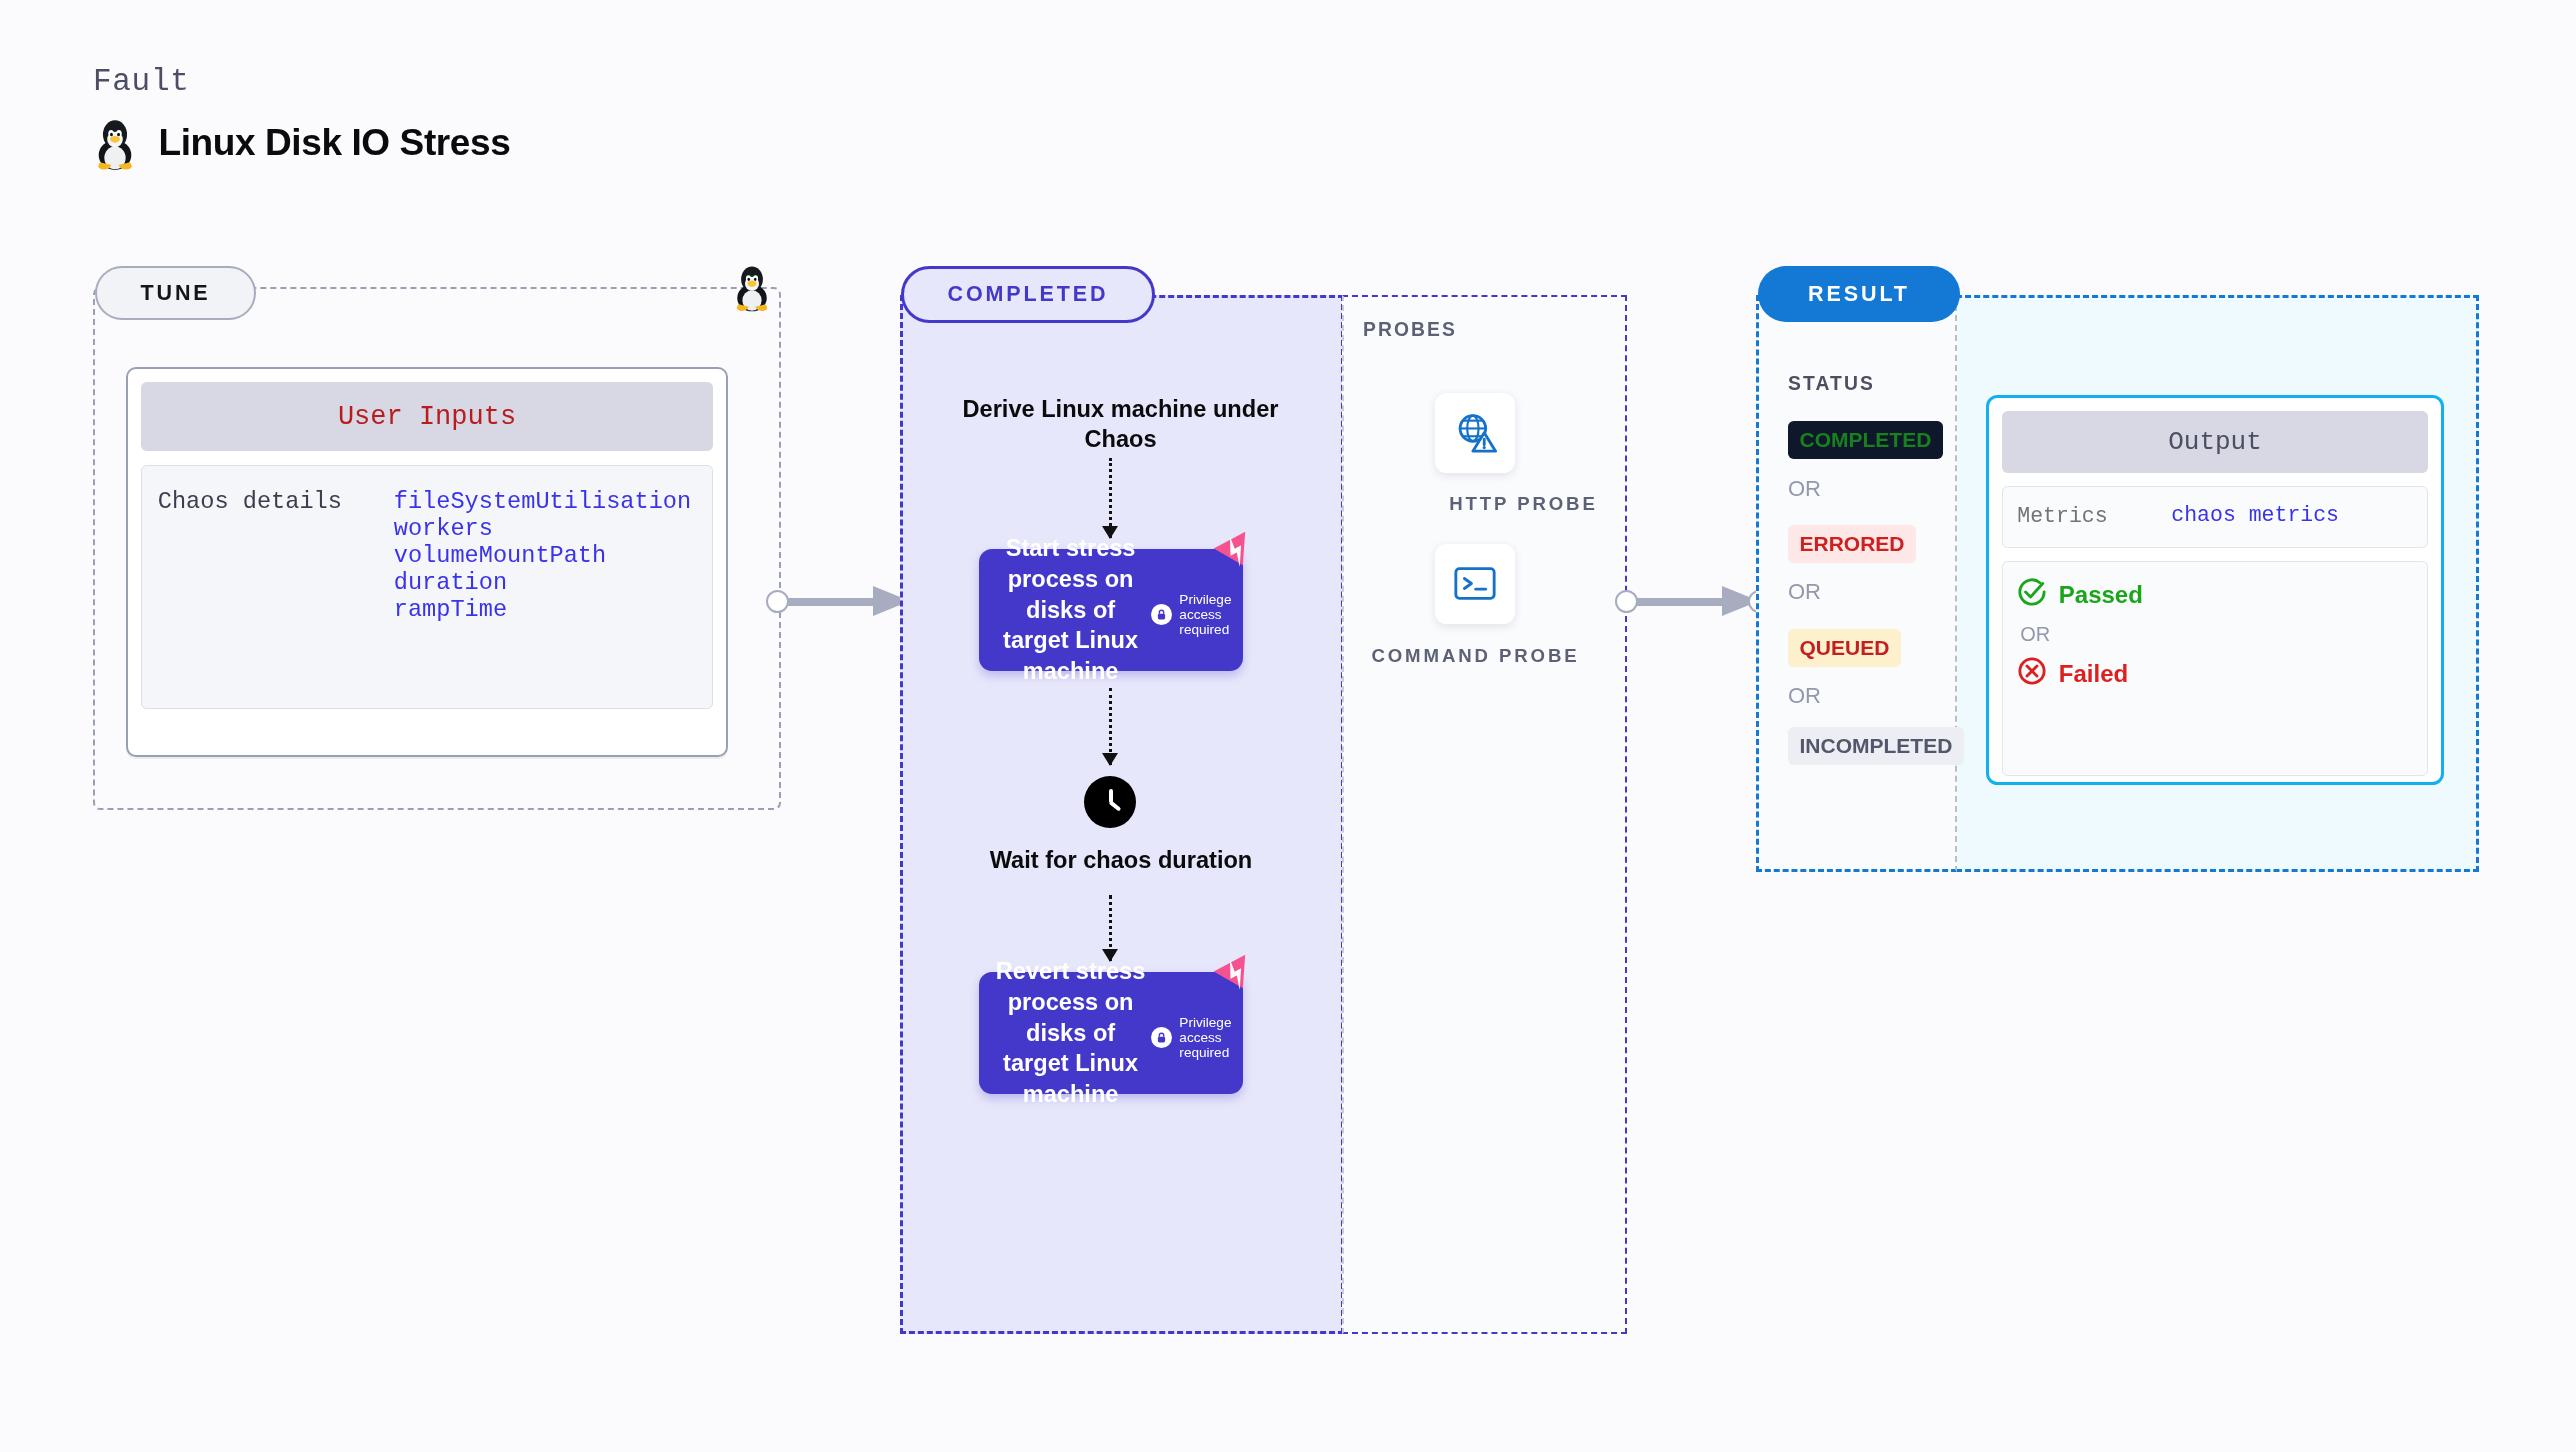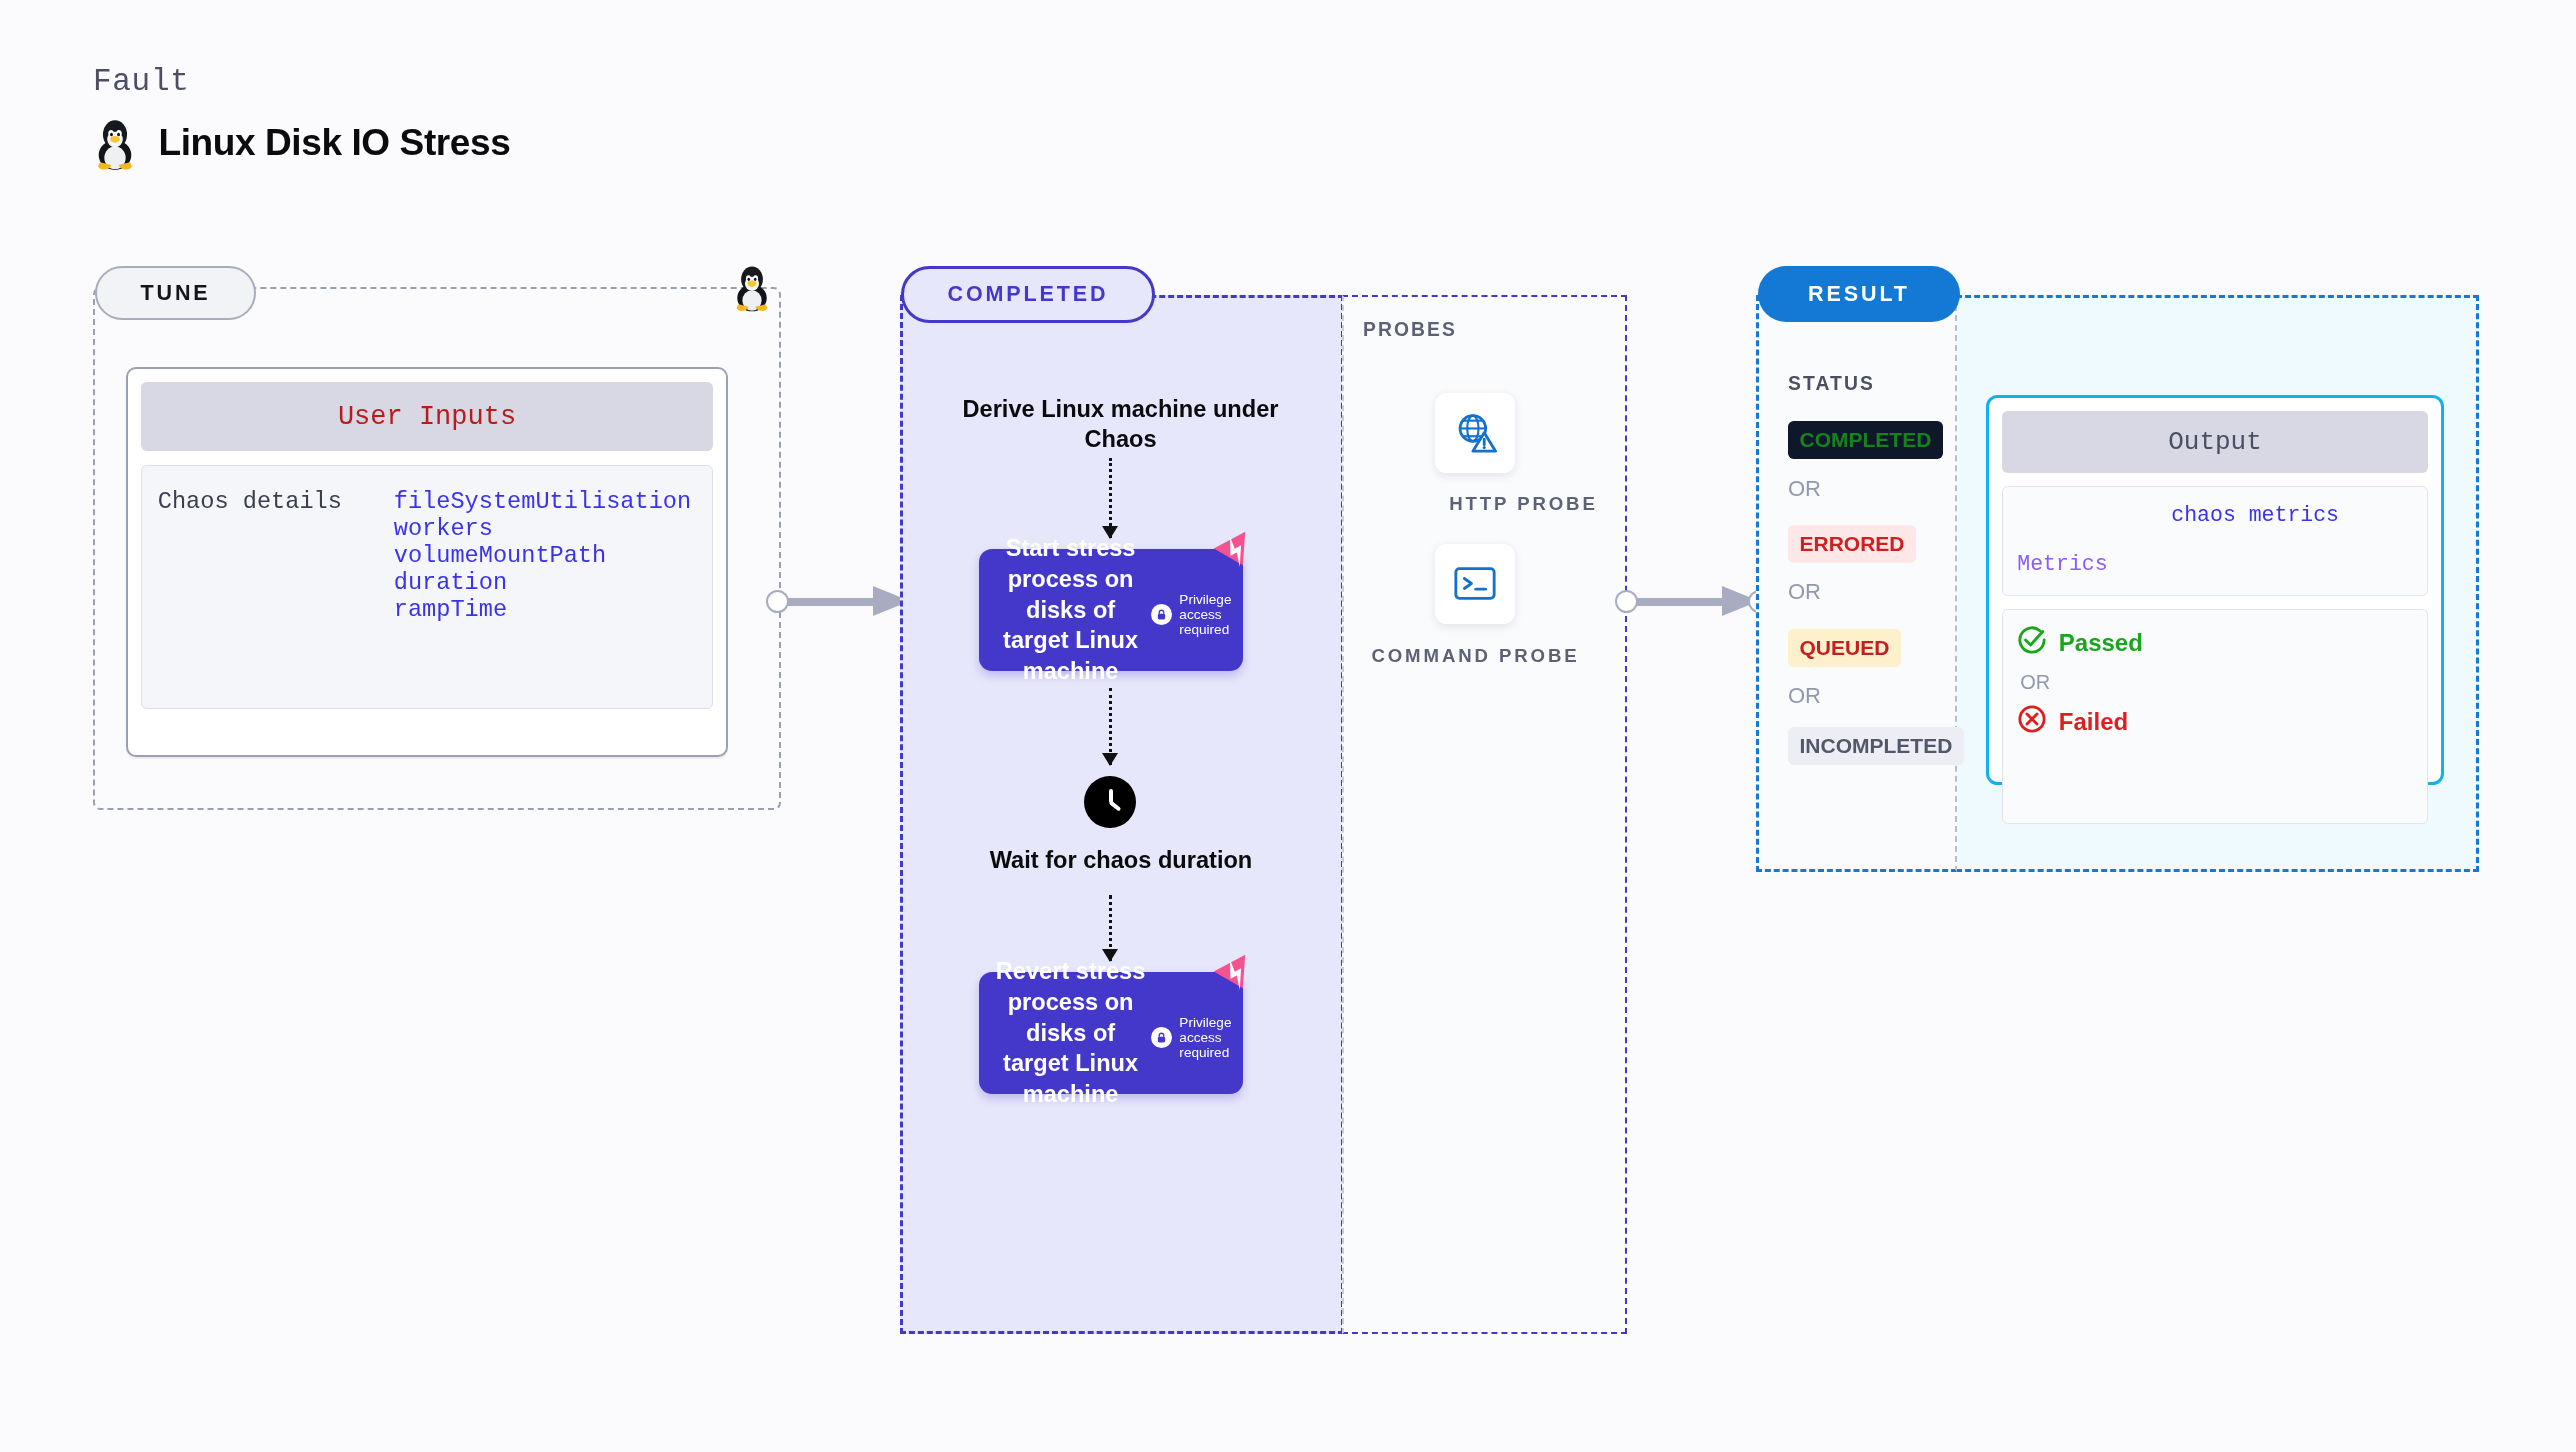--- a/index.html
+++ b/index.html
@@ -189,22 +189,22 @@
   #output-head{
     height:62px;background:#d7d8e4;border-radius:5.7px;
     display:flex;align-items:center;justify-content:center;
     font-family:"Liberation Mono",monospace;font-size:26px;color:#4b4f62;
   }
   .out-row{
     margin-top:13px;background:#fafbfd;border:1.4px solid #e2e4ec;border-radius:5.7px;
     box-sizing:border-box;display:flex;padding:15.8px 14.3px;
   }
   .out-key{
-    font-family:"Liberation Mono",monospace;font-size:21.5px;color:#8b5cf6;
-    width:154px;flex:none;line-height:1.3;margin-top:48px;
+    font-family:"Liberation Mono",monospace;font-size:21.5px;color:#737373;
+    width:154px;flex:none;line-height:1.3;
   }
   #metrics-val{font-family:"Liberation Mono",monospace;font-size:21.5px;color:#3a33e8;}
   #probe-results-row{height:215px;}
   .res-line{display:flex;align-items:center;gap:11.5px;font-size:24px;font-weight:bold;}
   .res-pass{color:#1aa51a;}
   .res-fail{color:#dc2020;}
   .res-or{font-size:20px;color:#9399ad;margin:10px 0 10px 2.9px;}
 
   
   .h-conn{position:absolute;height:31.5px;}

